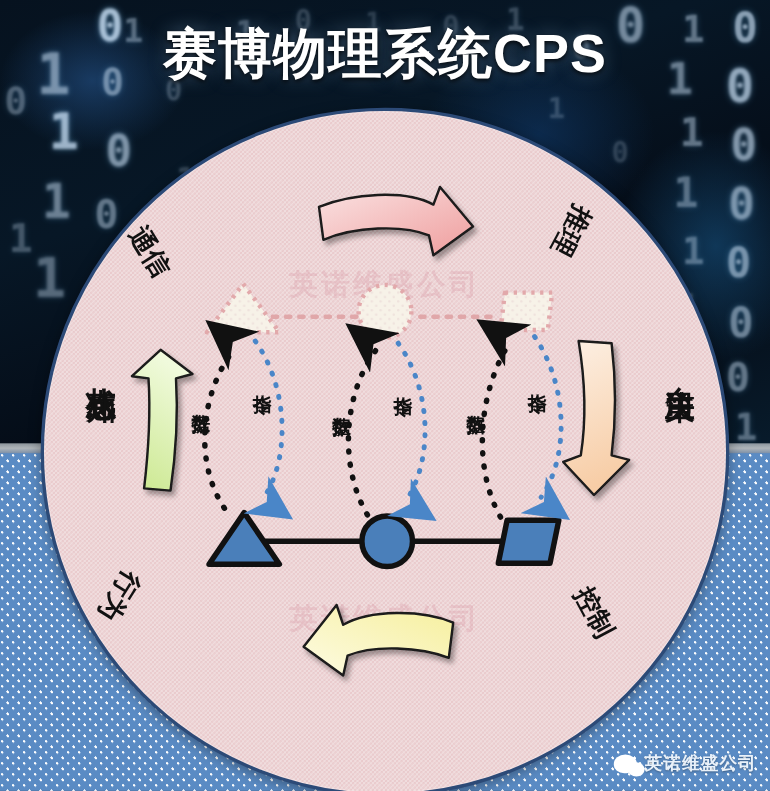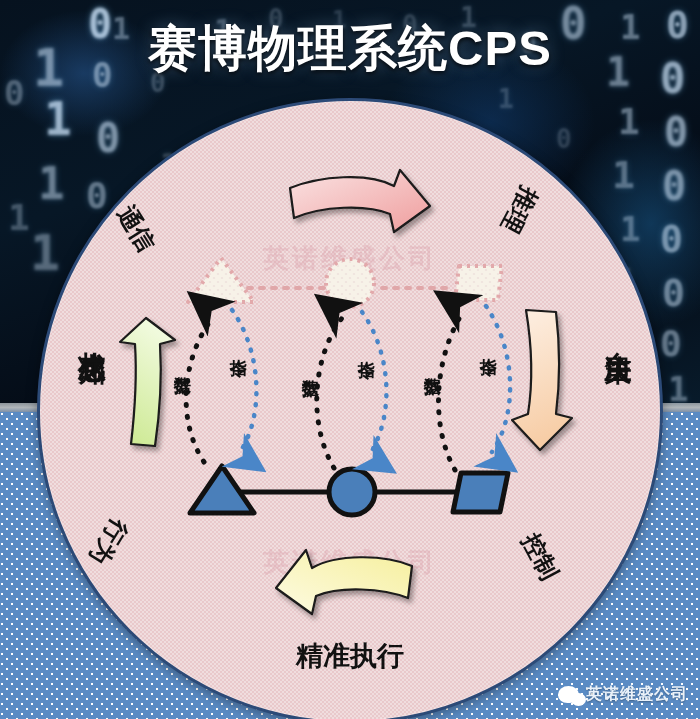--- a/index.html
+++ b/index.html
@@ -253,21 +253,20 @@
       <path d="M455,470 C430,426 434,358 463,312"></path>
     </g>
 
     <g stroke="#4a86c8" stroke-width="4.5" fill="none" stroke-linecap="round" stroke-dasharray="1 10" marker-end="url(#mDn)">
       <path d="M232,310 C262,352 264,416 240,452"></path>
       <path d="M362,312 C392,354 394,416 370,454"></path>
       <path d="M486,306 C516,350 518,414 492,452"></path>
     </g>
   </svg>
 
-  <div class="lbl lbl-bottom">精准执行</div>
   <div class="lbl lbl-left-v vert">状态感知</div>
   <div class="lbl lbl-right-v vert">自主决策</div>
 
   <div class="lbl lbl-rot lbl-tl">通信</div>
   <div class="lbl lbl-rot lbl-tr">推理</div>
   <div class="lbl lbl-rot lbl-bl">行为</div>
   <div class="lbl lbl-rot lbl-br">控制</div>
 
   <div class="small-lbl vert" style="left:171px;top:363px">数据</div>
   <div class="small-lbl vert" style="left:227px;top:345px">指令</div>

